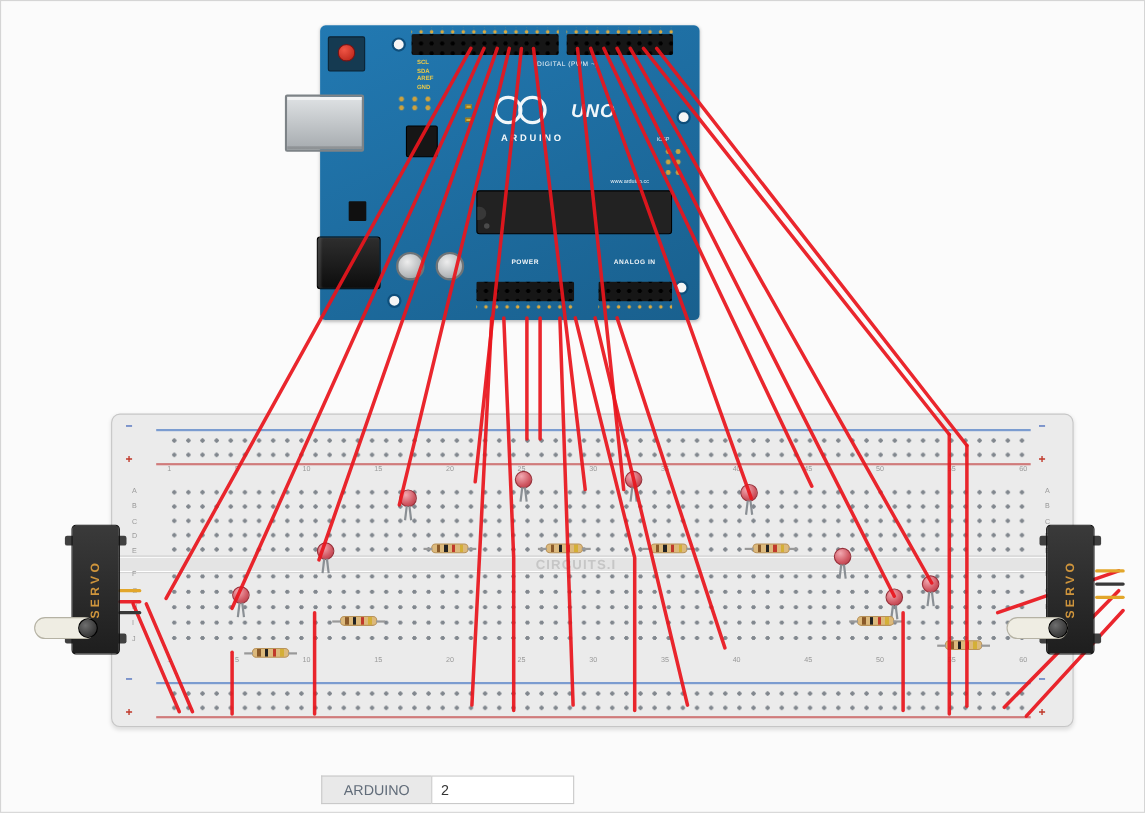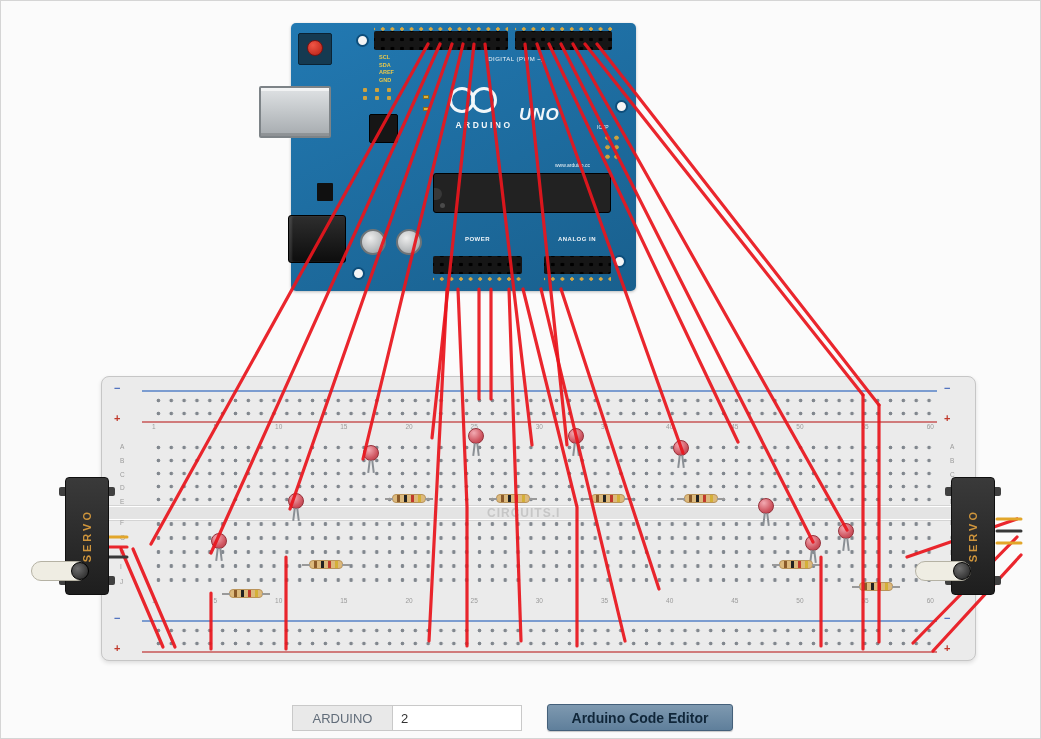--- a/index.html
+++ b/index.html
@@ -220,21 +220,21 @@
       <div class="silk-yellow">GND</div>
     </div>
     <div class="abs silk" style="left:150px;top:33px;width:150px;">DIGITAL (PWM ~)</div>
 
     <div class="abs pingrid" style="left:68px;top:63px;width:36px;height:16px;background-size:12px 8px;"></div>
     <div class="abs led-amber" style="left:132px;top:72px;width:6px;height:4px;"></div>
     <div class="abs led-amber" style="left:132px;top:84px;width:6px;height:4px;"></div>
 
     <div class="abs logo-ring" style="left:158px;top:64px;"></div>
     <div class="abs logo-ring" style="left:180px;top:64px;"></div>
-    <span class="abs uno-text" style="left:228px;top:82px;">UNO</span>
+    <span class="abs uno-text" style="left:228px;top:68px;">UNO</span>
     <div class="abs brand-text" style="left:156px;top:97px;width:74px;">ARDUINO</div>
 
     <div class="abs regulator" style="left:78px;top:91px;width:29px;height:29px;"></div>
     <div class="abs silk-tiny" style="left:306px;top:101px;">ICSP</div>
     <div class="abs pingrid" style="left:312px;top:110px;width:18px;height:28px;background-size:9px 9.5px;"></div>
 
     <div class="abs chip-small" style="left:26px;top:160px;width:16px;height:18px;"></div>
     <div class="abs mcu" style="left:142px;top:150px;width:178px;height:40px;"></div>
     <div class="abs silk-tiny" style="left:264px;top:139px;">www.arduino.cc</div>
 
@@ -328,15 +328,14 @@
     <div class="abs servo-body"></div>
     <div class="abs servo-label-wrap">
       <span class="servo-label">SERVO</span>
     </div>
     <div class="abs horn" style="left:-30px;top:84px;"></div>
     <div class="abs knob" style="left:8px;top:85px;"></div>
   </div>
 
   <div class="abs footer-label">ARDUINO</div>
   <input class="abs footer-input" type="text" value="2" style="">
-  <button class="abs code-btn">Arduino Code Editor</button>
 
 </div>
 
 </body></html>

